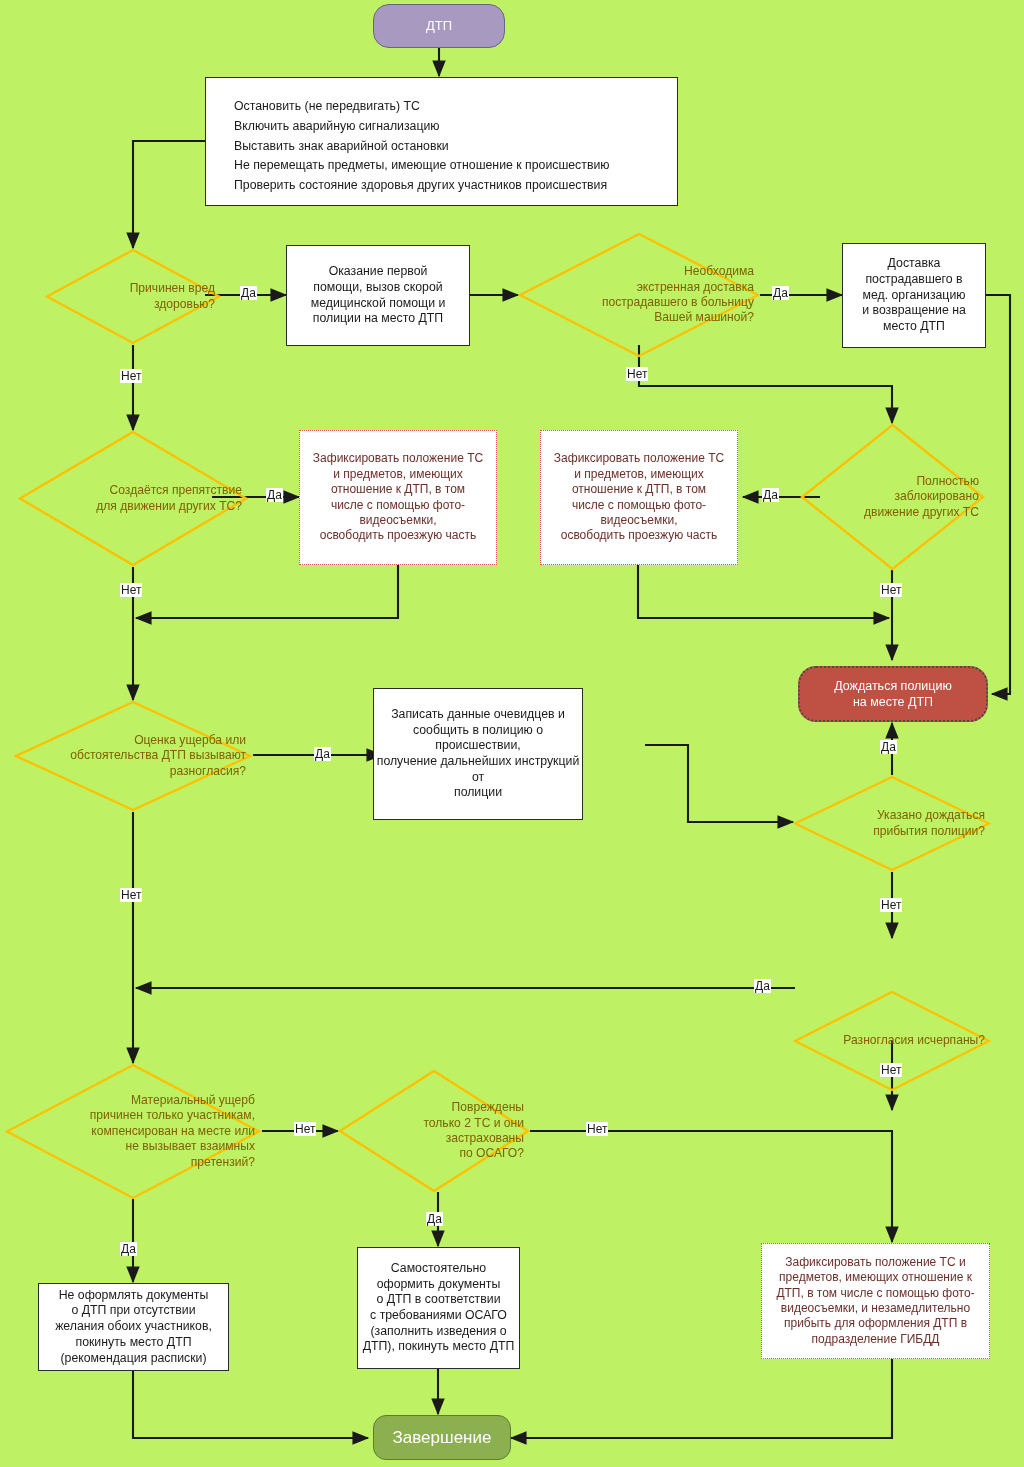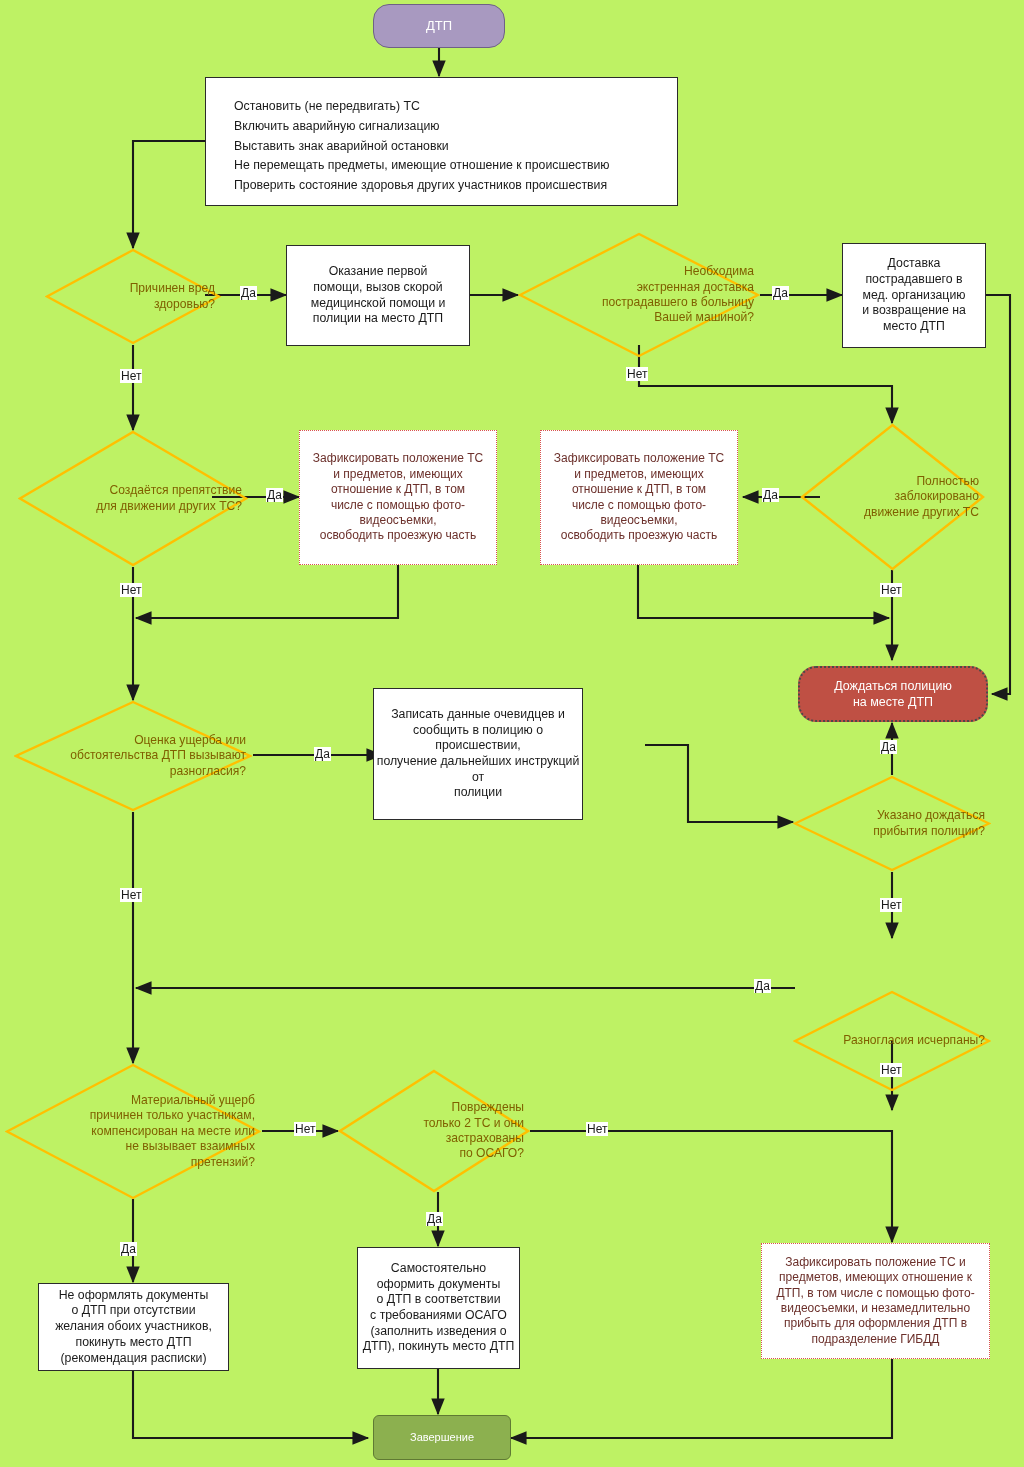--- a/index.html
+++ b/index.html
@@ -44,23 +44,23 @@
     background: #a899c0;
     border: 1px solid #6e6285;
     border-radius: 16px;
     color: #ffffff;
     font-size: 13px;
   }
   
   .term-end {
     background: #8cb04f;
     border: 1px solid #5f7a33;
-    border-radius: 6px;
+    border-radius: 13px;
     color: #ffffff;
-    font-size: 11px;
+    font-size: 17px;
   }
   
   .term-wait {
     background: #bf5044;
     border: 2px dotted #4a4a4a;
     border-radius: 18px;
     color: #ffffff;
     font-size: 12.5px;
   }
 

